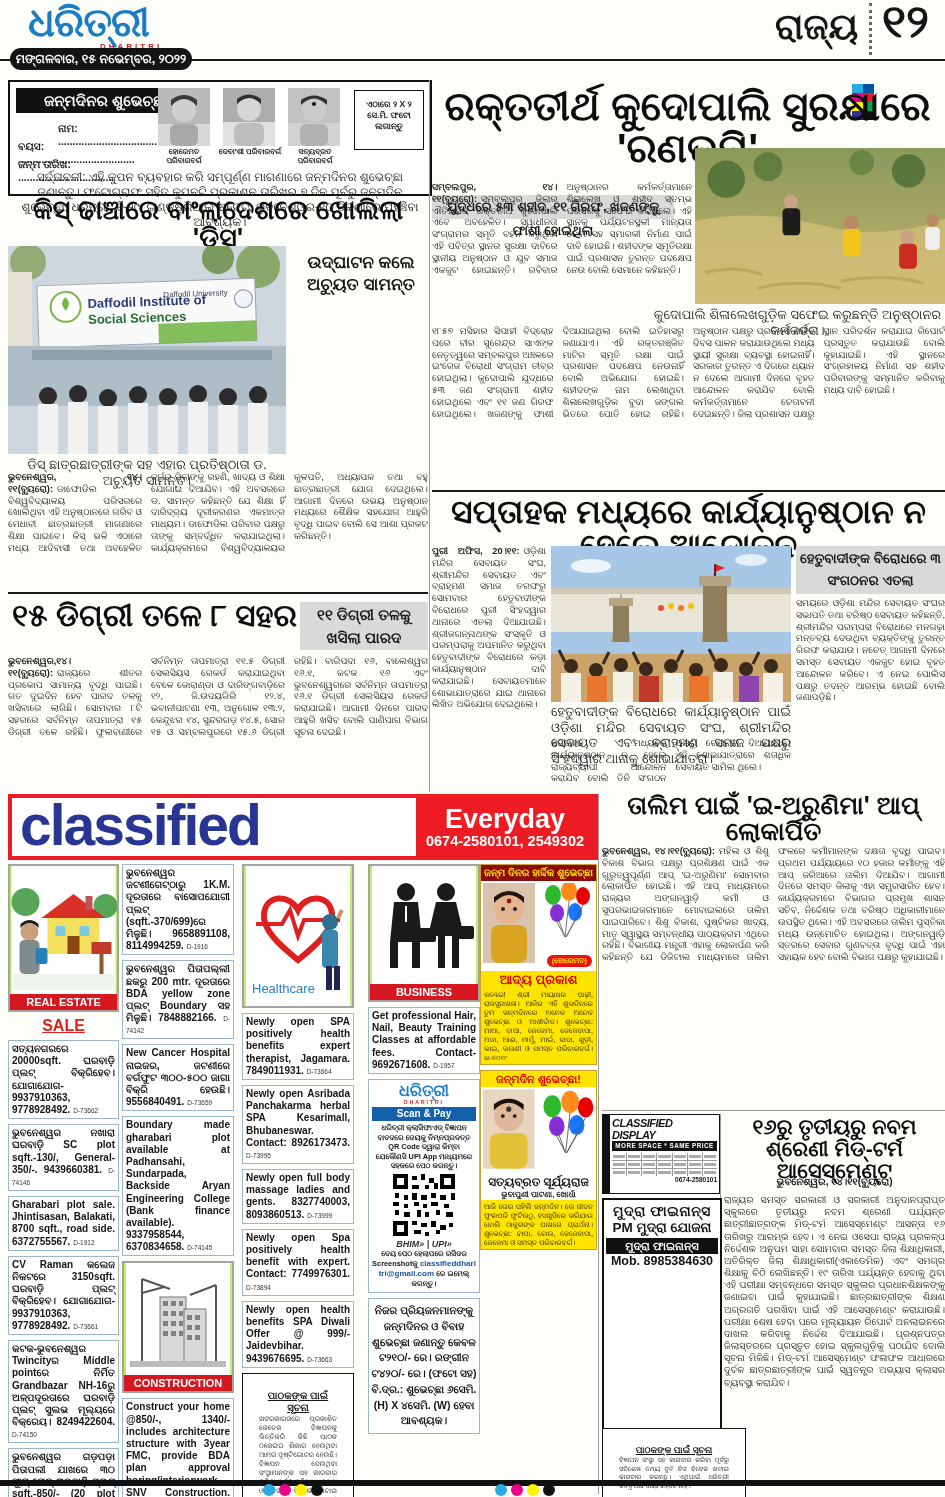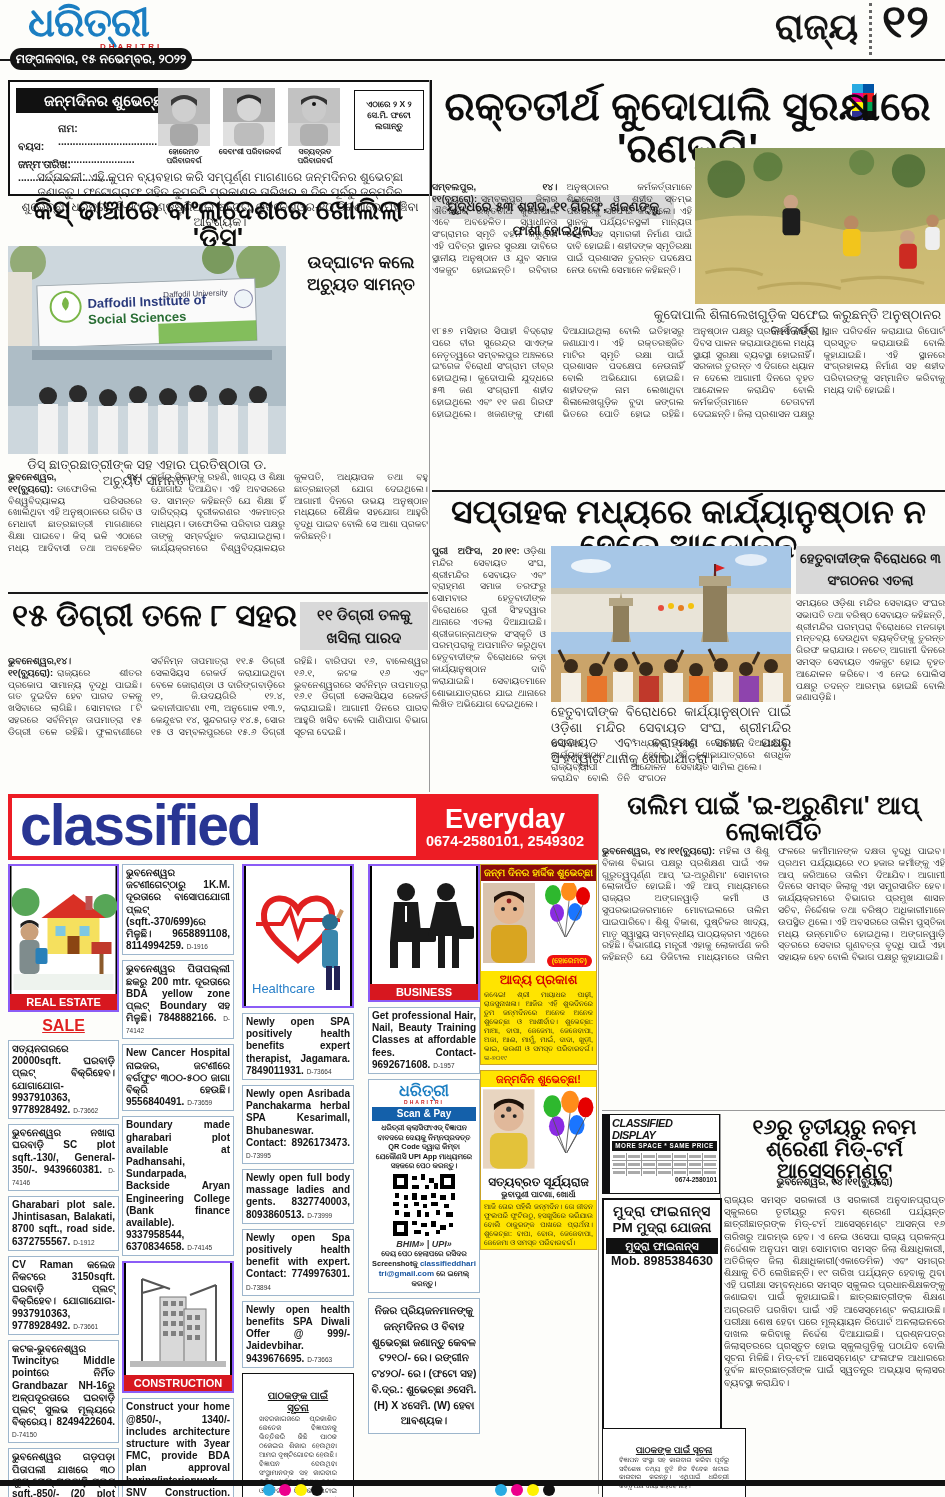--- a/index.html
+++ b/index.html
@@ -39,21 +39,21 @@
   
   .clsf-box{border:4px solid #ed1c24;background:#fff;display:flex;align-items:stretch;}
   .clsf-word{font-size:57px;font-weight:800;color:#283593;letter-spacing:-2px;line-height:52px;padding:1px 4px 0 8px;flex:1;}
   .clsf-red{background:#ed1c24;color:#fff;width:178px;text-align:center;display:flex;flex-direction:column;justify-content:center;}
   .clsf-red .ev{font-size:27px;font-weight:800;line-height:1;}
   .clsf-red .ph{font-size:14.5px;font-weight:bold;}
   .adcol{display:flex;flex-direction:column;gap:5px;}
   .ad{border:1px solid #9db6cc;background:#fff;padding:2px 3px;font-size:10px;font-weight:bold;
       line-height:1.22;text-align:justify;}
   .adid{font-size:6.5px;font-weight:normal;color:#333;}
-  .catbox{border:2px solid #8b5cf6;background:#000000;overflow:hidden;}
+  .catbox{border:2px solid #a3a3a3;background:#bef264;overflow:hidden;}
   .catband{background:#d7171f;color:#fff;font-size:11px;font-weight:800;text-align:center;line-height:16px;}
   .sale{color:#e02020;font-size:16px;font-weight:800;text-decoration:underline;text-align:center;}
   .noticebox{border:1.5px solid #111;background:#fff;padding:16px;}
   .notice-title{font-size:10px;font-weight:bold;text-align:center;text-decoration:underline;}
   .notice-body{font-size:7px;line-height:1.3;text-align:justify;}
   .scanpay{border:1px solid #9db6cc;background:#fff;padding:3px;text-align:center;}
   .sp-logo{color:#1b7ec2;font-size:16px;font-weight:800;line-height:1;}
   .sp-band{background:#1460aa;color:#fff;font-size:10px;font-weight:bold;line-height:14px;margin:2px 0;}
   .sp-txt{font-size:7.4px;line-height:1.3;font-weight:bold;}
   .sp-mail{color:#1a56a0;font-weight:bold;font-size:8px;word-break:break-all;}

